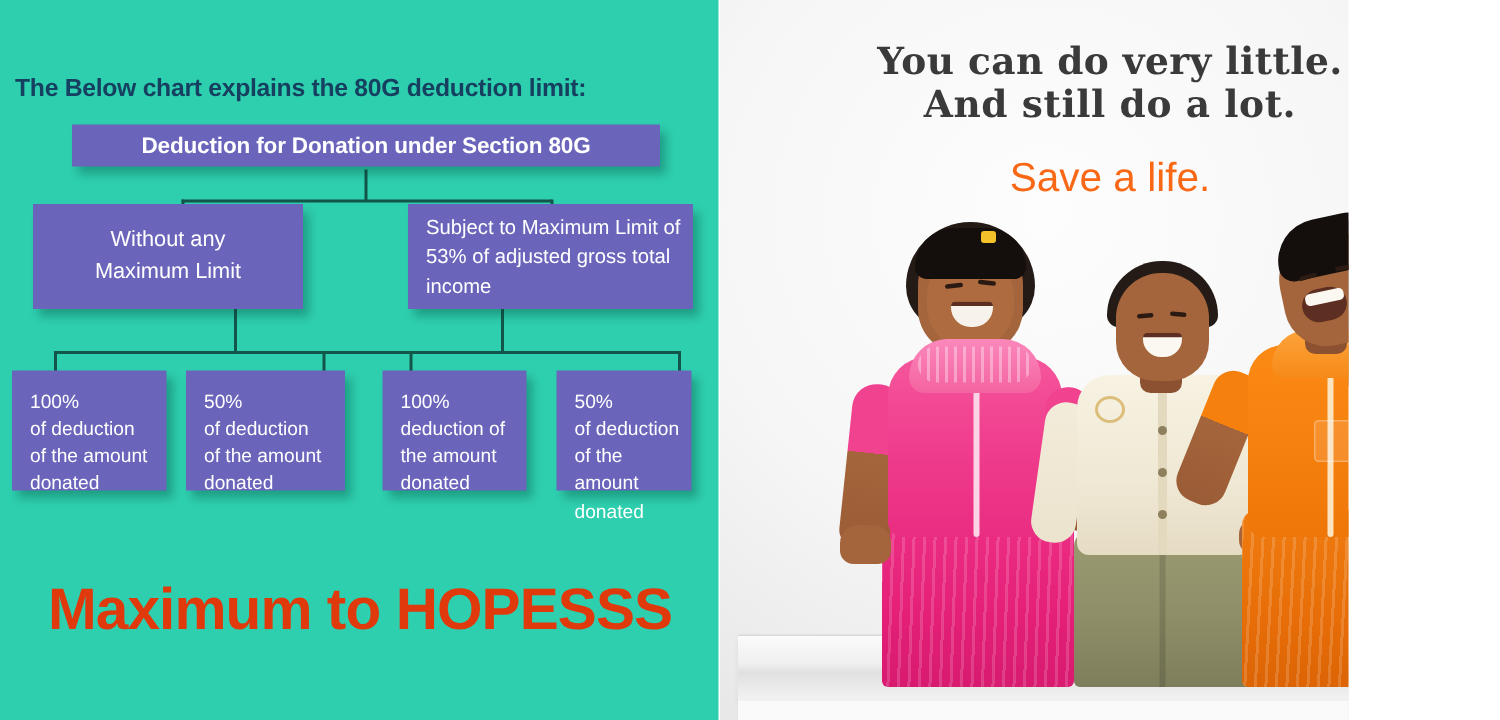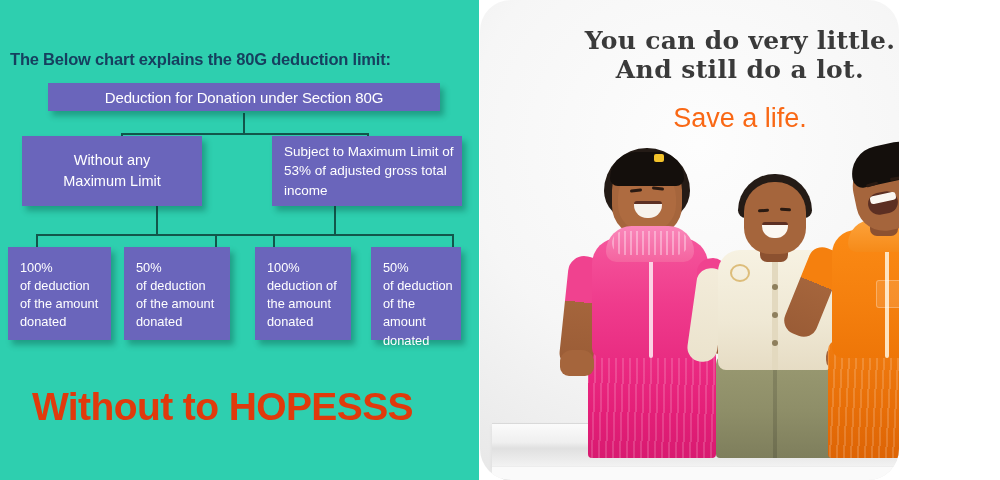--- a/index.html
+++ b/index.html
@@ -27,39 +27,39 @@
     position:absolute;
     background:#6a65bb;
     color:#ffffff;
     box-shadow:4px 5px 6px rgba(0,60,50,0.33);
     box-sizing:border-box;
     z-index:3;
   }
   .node-root{
     left:48px;top:83px;width:392px;height:28px;
     display:flex;align-items:center;justify-content:center;
-    font-size:15px;font-weight:400;letter-spacing:-0.1px;
+    font-size:15px;font-weight:700;letter-spacing:-0.1px;
     white-space:nowrap;
   }
   .node-mid{
     display:flex;align-items:center;
   }
   .node-mid-left{
     left:22px;top:136px;width:180px;height:70px;
     justify-content:center;text-align:center;
     font-size:14.5px;line-height:1.45;
   }
   .node-mid-right{
     left:272px;top:136px;width:190px;height:70px;
     justify-content:flex-start;text-align:left;
     padding-left:12px;
     font-size:13.5px;line-height:1.42;
   }
   .node-leaf{
-    top:247px;height:93px;
+    top:247px;height:80px;
     padding:12px 0 0 12px;
     font-size:12.8px;line-height:1.42;
     text-align:left;
   }
   .leaf-1{left:8px;width:103px;}
   .leaf-2{left:124px;width:106px;}
   .leaf-3{left:255px;width:96px;}
   .leaf-4{left:371px;width:90px;}
 
   
@@ -71,21 +71,20 @@
     position:absolute;left:32px;top:385px;width:430px;
     font-size:39px;font-weight:700;color:#e03a0c;
     letter-spacing:-0.6px;white-space:nowrap;
   }
 
   
   .right-panel{
     position:absolute;left:480px;top:0;width:419px;height:480px;
     background:radial-gradient(ellipse 115% 95% at 52% 30%,#fdfdfd 0%,#f6f6f6 48%,#e9e9e9 82%,#e2e2e2 100%);
     overflow:hidden;
-    border-radius:31px;
   }
   .headline{
     position:absolute;left:0;top:26px;width:520px;text-align:center;
     font-family:"DejaVu Serif",serif;
     font-size:25px;font-weight:700;color:#3a3a3a;line-height:1.16;
     letter-spacing:0.3px;
   }
   .headline .l2{letter-spacing:0.4px;}
   .tagline{
     position:absolute;left:0;top:103px;width:520px;text-align:center;
@@ -221,21 +220,21 @@
 donated</div>
     <div class="node node-leaf leaf-3" style="white-space:pre-line;">100%
 deduction of
 the amount
 donated</div>
     <div class="node node-leaf leaf-4" style="white-space:pre-line;">50%
 of deduction
 of the amount
 donated</div>
 
-    <div class="donate-cta">Without to HOPESSS</div>
+    <div class="donate-cta">Maximum to HOPESSS</div>
   </div>
 
   <div class="right-panel">
 
     <div class="headline">
       <div class="l1">You can do very little.</div>
       <div class="l2">And still do a lot.</div>
     </div>
 
     <div class="tagline">Save a life.</div>

